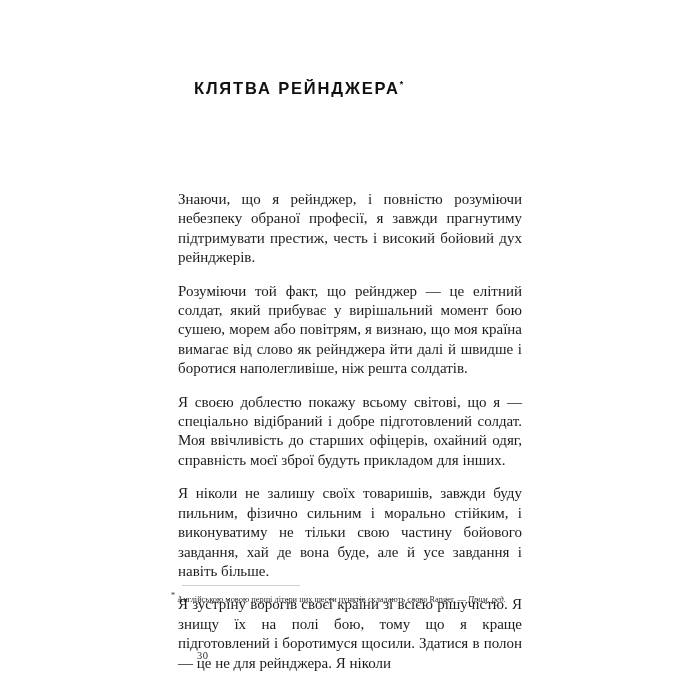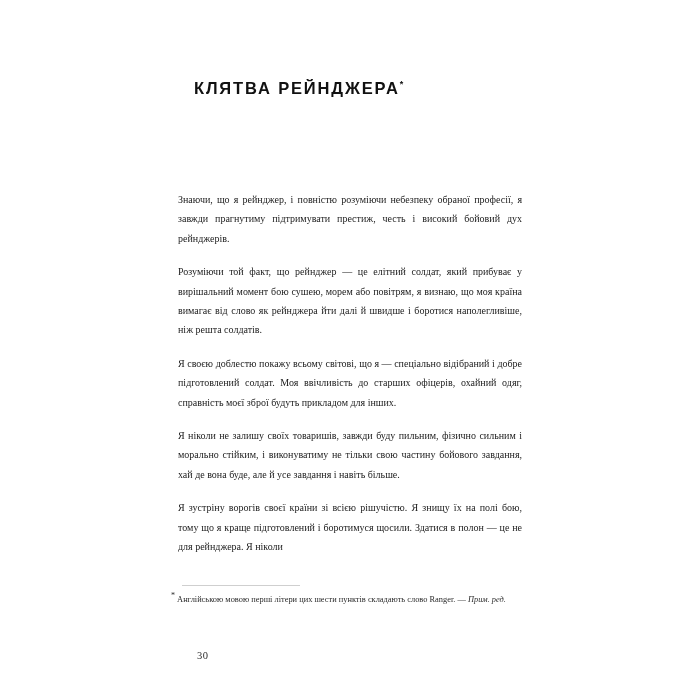--- a/index.html
+++ b/index.html
@@ -54,21 +54,21 @@
   
   .body-block {
     position: absolute;
     left: 178px;
     top: 190px;
     width: 344px;
   }
   .body-par {
     margin: 0 0 14px 0;
     font-family: "Liberation Serif", "DejaVu Serif", serif;
-    font-size: 10px;
+    font-size: 15px;
     line-height: 19.4px;
     text-align: justify;
     text-justify: inter-word;
     color: #1b1b1b;
     hyphens: manual;
   }
   .body-par:last-child {
     margin-bottom: 0;
   }
 

